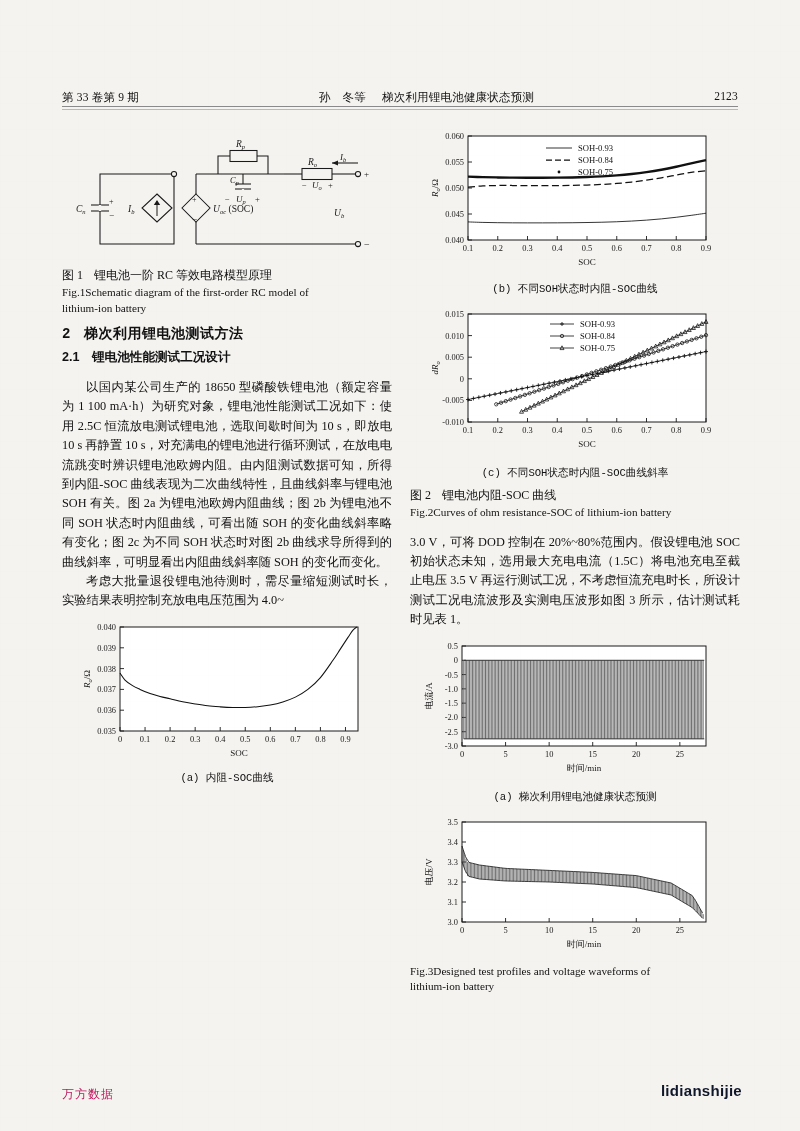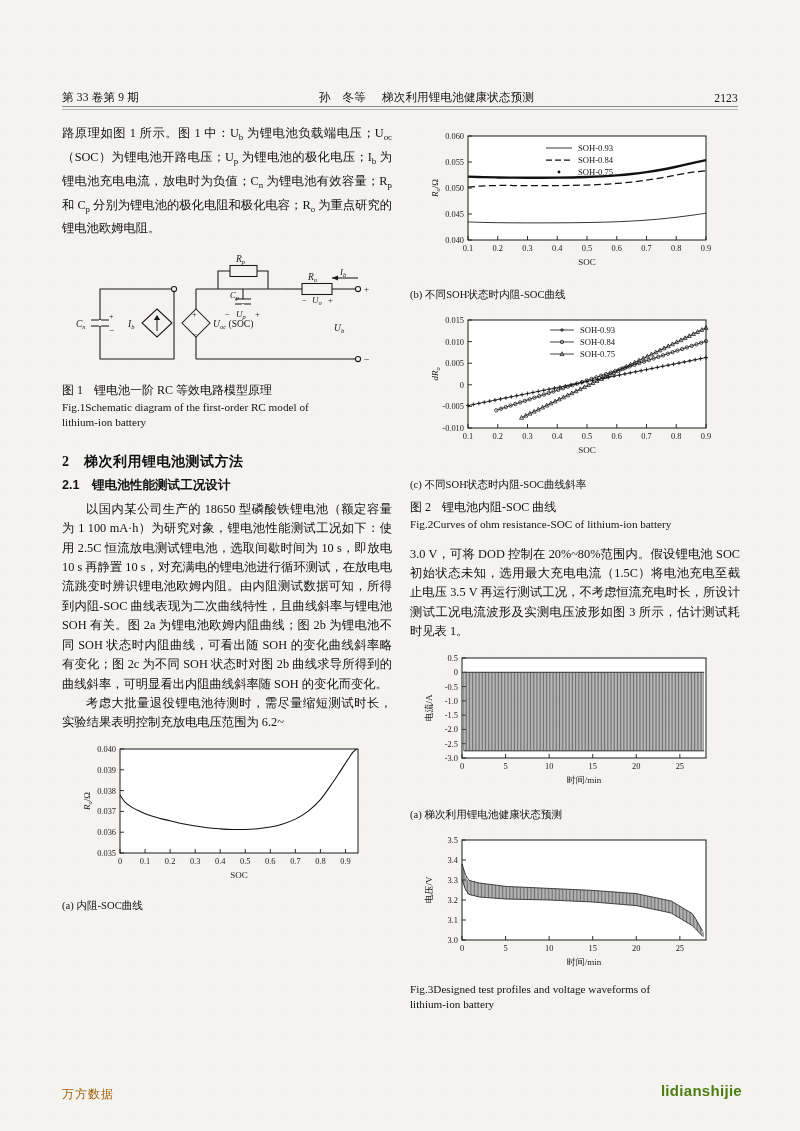--- a/index.html
+++ b/index.html
@@ -13,21 +13,21 @@
     overflow: hidden;
   }
   .page {
     position: absolute; left: 0; top: 0;
     width: 800px; height: 1131px;
     background: #f5f3f0;
   }
   
   .runhead {
     position: absolute; left: 62px; top: 90px; width: 676px;
-    display: flex; align-items: center; justify-content: space-between;
+    display: flex; align-items: flex-start; justify-content: space-between;
     font-size: 11.5px; letter-spacing: .2px;
   }
   .runhead .center { flex: 1; text-align: center; }
   .runhead .center .sp { display:inline-block; width: 10px; }
   .rule {
     position: absolute; left: 62px; top: 106px; width: 676px;
     height: 1px; background: #8a8a8a;
   }
   .rule2 {
     position: absolute; left: 62px; top: 108.5px; width: 676px;
@@ -39,55 +39,55 @@
   .colR { left: 410px; top: 124px; }
   p.body {
     margin: 0 0 0 0;
     font-size: 12.3px;
     line-height: 19.4px;
     text-align: justify;
     text-justify: inter-ideograph;
   }
   p.ind { text-indent: 24px; }
   .h2 {
-    font-size: 14px; font-weight: bold; margin: 22px 0 5px 0;
-    font-family: Liberation Serif, serif;
+    font-size: 14px; font-weight: bold; margin: 9px 0 5px 0;
+    font-family: Liberation Mono, monospace;
     letter-spacing: .5px;
   }
   .h2 .num { display:inline-block; width: 22px; }
   .h3 {
-    font-size: 12.6px; font-weight: bold; margin: 6px 0 6px 0;
+    font-size: 12.6px; font-weight: bold; margin: 6px 0 12px 0;
     font-family: "Liberation Sans", sans-serif;
   }
   .h3 .num { display:inline-block; width: 30px; }
   sub { font-size: .72em; }
   
   .cap-cn {
     font-size: 12px; margin: 7px 0 1px 0;
   }
   .cap-cn .g { display:inline-block; width: 11px; }
   .cap-en {
     text-align: left; font-size: 11.2px; line-height: 15.5px;
     margin: 0 0 2px 0;
   }
   .subcap {
-    text-align: left; font-size: 10.6px; margin: 10px 0 0 0;
-    font-family: Liberation Serif, serif;
+    text-align: center; font-size: 10.6px; margin: 4px 0 0 0;
+    font-family: Liberation Mono, monospace;
   }
   
   .chart-wrap { position: relative; }
   svg { display: block; }
   
   .wm-left {
     position: absolute; left: 62px; top: 1086px;
-    font-size: 12px; color: #a16207; letter-spacing: 1px;
+    font-size: 12px; color: #be185d; letter-spacing: 1px;
   }
   .wm-right {
     position: absolute; right: 58px; top: 1082px;
-    font-size: 15px; color: #4d7c0f; letter-spacing: .3px;
+    font-size: 15px; color: #0f172a; letter-spacing: .3px;
     font-family: "Liberation Sans", sans-serif; font-weight: 600;
   }
   .noise {
     position:absolute; inset:0; pointer-events:none;
     background:
       linear-gradient(90deg, rgba(0,0,0,0.012) 1px, transparent 1px),
       linear-gradient(0deg, rgba(0,0,0,0.010) 1px, transparent 1px);
     background-size: 26px 26px, 26px 26px;
     opacity: .5;
   }
@@ -104,21 +104,20 @@
       <span class="sp"></span>
       <span>梯次利用锂电池健康状态预测</span>
     </span>
     <span>2123</span>
   </div>
   <div class="rule"></div>
   <div class="rule2"></div>
 
   <div class="col colL">
 
-    <p class="body">路原理如图 1 所示。图 1 中：U<sub>b</sub> 为锂电池负载端电压；U<sub>oc</sub>（SOC）为锂电池开路电压；U<sub>p</sub> 为锂电池的极化电压；I<sub>b</sub> 为锂电池充电电流，放电时为负值；C<sub>n</sub> 为锂电池有效容量；R<sub>p</sub> 和 C<sub>p</sub> 分别为锂电池的极化电阻和极化电容；R<sub>o</sub> 为重点研究的锂电池欧姆电阻。</p>
 
     <div class="chart-wrap" style="margin-top:8px;">
       <svg width="330" height="128" viewBox="0 0 330 128">
         <g fill="none" stroke="#1a1a1a" stroke-width="1.05">
 
           <path d="M38 42 L38 112 L112 112 L112 42 Z"></path>
 
           <rect x="30" y="72" width="16" height="0"></rect>
           <line x1="29" y1="73" x2="47" y2="73"></line>
           <line x1="29" y1="79" x2="47" y2="79"></line>
@@ -193,21 +192,21 @@
     </div>
 
     <div class="h2">
       <span class="num">2</span><span>梯次利用锂电池测试方法</span>
     </div>
 
     <div class="h3">
       <span class="num">2.1</span><span>锂电池性能测试工况设计</span>
     </div>
     <p class="body ind">以国内某公司生产的 18650 型磷酸铁锂电池（额定容量为 1 100 mA·h）为研究对象，锂电池性能测试工况如下：使用 2.5C 恒流放电测试锂电池，选取间歇时间为 10 s，即放电 10 s 再静置 10 s，对充满电的锂电池进行循环测试，在放电电流跳变时辨识锂电池欧姆内阻。由内阻测试数据可知，所得到内阻-SOC 曲线表现为二次曲线特性，且曲线斜率与锂电池 SOH 有关。图 2a 为锂电池欧姆内阻曲线；图 2b 为锂电池不同 SOH 状态时内阻曲线，可看出随 SOH 的变化曲线斜率略有变化；图 2c 为不同 SOH 状态时对图 2b 曲线求导所得到的曲线斜率，可明显看出内阻曲线斜率随 SOH 的变化而变化。</p>
-    <p class="body ind">考虑大批量退役锂电池待测时，需尽量缩短测试时长，实验结果表明控制充放电电压范围为 6.2~</p>
+    <p class="body ind">考虑大批量退役锂电池待测时，需尽量缩短测试时长，实验结果表明控制充放电电压范围为 4.0~</p>
 
     <div class="chart-wrap" style="margin-top:6px;">
       <svg id="svg-fig2a" width="330" height="150" viewBox="0 0 330 150">
           <rect x="58" y="10" width="238" height="104" fill="#fff" stroke="#1a1a1a" stroke-width="1"></rect>
           <line x1="58" y1="114" x2="58" y2="110" stroke="#1a1a1a" stroke-width="0.9"></line>
           <text x="58" y="125" text-anchor="middle" font-size="8.4" font-family="Liberation Serif, serif" fill="#1a1a1a">0</text>
           <line x1="83.05263157894737" y1="114" x2="83.05263157894737" y2="110" stroke="#1a1a1a" stroke-width="0.9"></line>
           <text x="83.05263157894737" y="125" text-anchor="middle" font-size="8.4" font-family="Liberation Serif, serif" fill="#1a1a1a">0.1</text>
           <line x1="108.10526315789474" y1="114" x2="108.10526315789474" y2="110" stroke="#1a1a1a" stroke-width="0.9"></line>
           <text x="108.10526315789474" y="125" text-anchor="middle" font-size="8.4" font-family="Liberation Serif, serif" fill="#1a1a1a">0.2</text>

